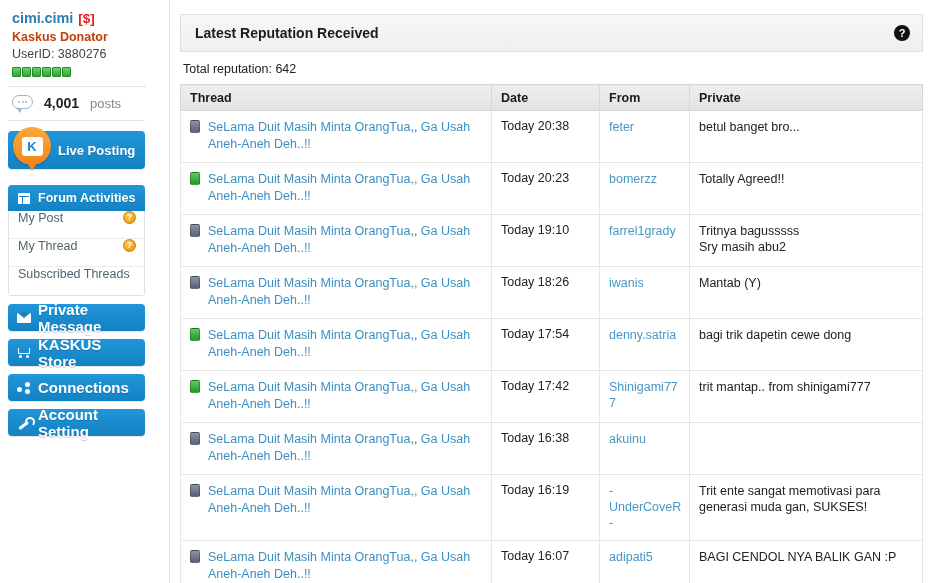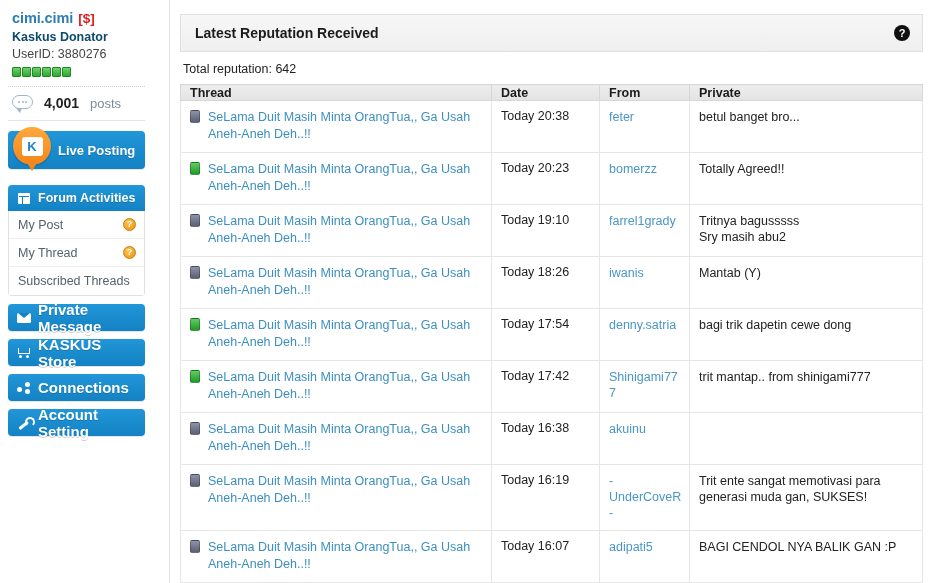--- a/index.html
+++ b/index.html
@@ -21,21 +21,21 @@
     flex: 0 0 170px;
   }
   .profile-box { padding: 2px 2px 0 4px; }
   .uname-line { display: flex; align-items: baseline; gap: 5px; }
   .uname {
     color: #2f7fb5; font-weight: bold; font-size: 14.5px;
     letter-spacing: -0.1px;
   }
   .donor-tag { color: #e02020; font-weight: bold; font-size: 13.5px; }
   .usertitle {
-    color: #0c4a6e; font-weight: bold; font-size: 12.5px;
+    color: #c2410c; font-weight: bold; font-size: 12.5px;
     margin-top: 4px;
   }
   .userid { color: #444; font-size: 12.5px; margin-top: 3px; }
 
   .rep-bar { display: flex; gap: 1px; margin-top: 6px; }
   .rep-block {
     width: 9px; height: 10px;
     background: linear-gradient(#6fd06f,#2fa82f);
     border: 1px solid #1f8a1f;
     border-radius: 1px;
@@ -109,21 +109,21 @@
   .activities-head {
     display:flex; align-items:center; gap:7px;
     background: linear-gradient(#2196d8, #1382c4);
     color:#fff;font-weight:bold;font-size:12.5px;
     height:26px;padding:0 9px;border-radius:4px 4px 0 0;
     margin-top: 16px;
     text-shadow: 0 1px 0 rgba(0,0,0,.18);
   }
   .act-list { border:1px solid #e0e0e0; border-top:none; border-radius:0 0 4px 4px; }
   .act-item {
-    display:flex;align-items:center;justify-content:space-between;
+    display:flex;align-items:flex-start;justify-content:space-between;
     height:28px;padding:0 8px 0 9px;font-size:12.5px;color:#53636d;
     border-bottom:1px solid #ededed; cursor:pointer; background:#fff;
   }
   .act-item:last-child{border-bottom:none;}
   .qmark {
     width:13px;height:13px;border-radius:50%;
     background: radial-gradient(circle at 35% 30%, #ffc24d, #e8950f);
     border:1px solid #c97d06;
     color:#fff;font-size:9px;font-weight:bold;
     display:flex;align-items:center;justify-content:center;
@@ -166,21 +166,21 @@
     font-size:11px;font-weight:bold;display:flex;align-items:center;justify-content:center;
     cursor:pointer; line-height:1;
   }
   .total-rep { font-size:12.5px;color:#222;padding:10px 2px 8px 3px; }
 
   table.rep { width:100%; border-collapse:collapse; table-layout:fixed; }
   table.rep th {
     background: linear-gradient(#eeeeee,#e3e3e3);
     border:1px solid #d7d7d7;
     text-align:left; font-size:12.5px; font-weight:bold; color:#1b1b1b;
-    height:16px; padding: 0 0 0 9px;
+    height:26px; padding: 0 0 0 9px;
   }
   table.rep td {
     border:1px solid #e6e6e6;
     font-size:12.5px; vertical-align: top;
     padding: 8px 6px 9px 9px; color:#222;
   }
   .c-thread { width: 311px; }
   .c-date   { width: 108px; }
   .c-from   { width: 90px; }
   .c-comment{ width: auto; }

